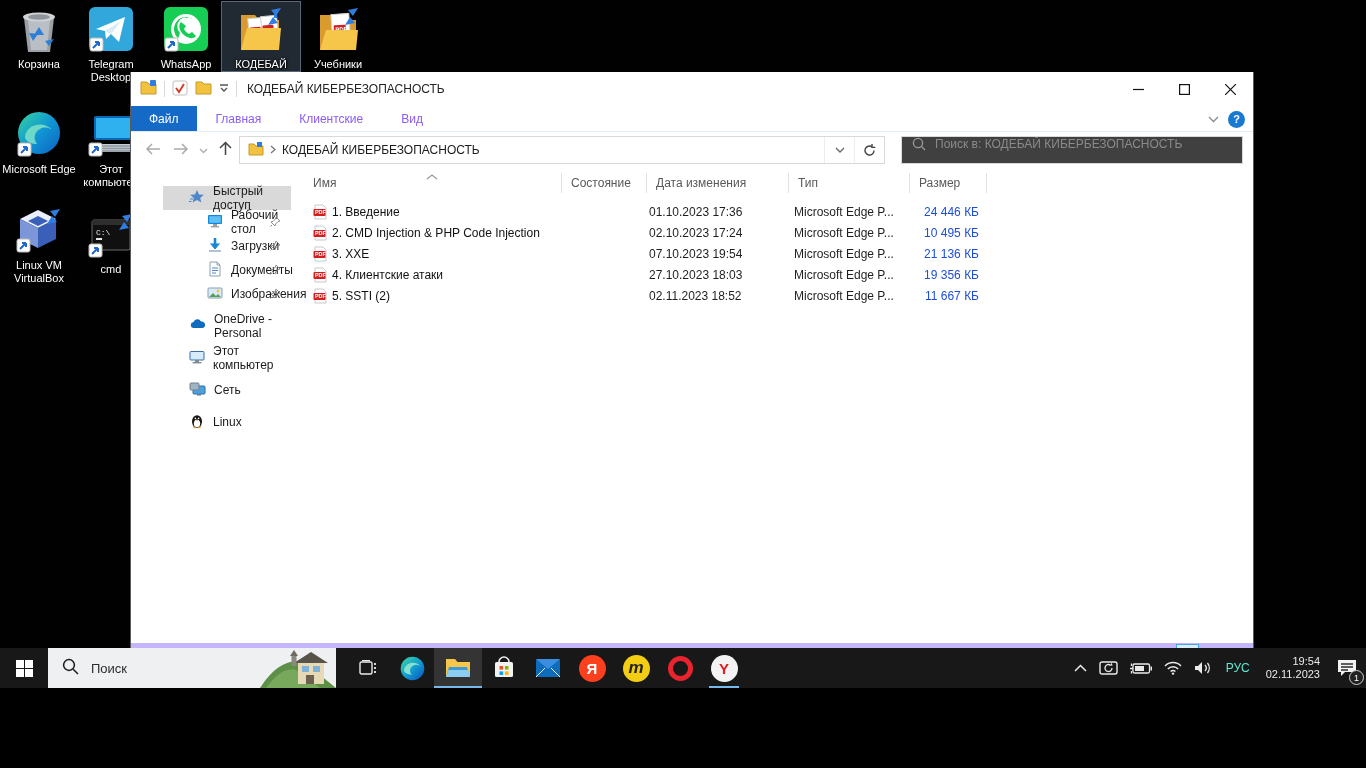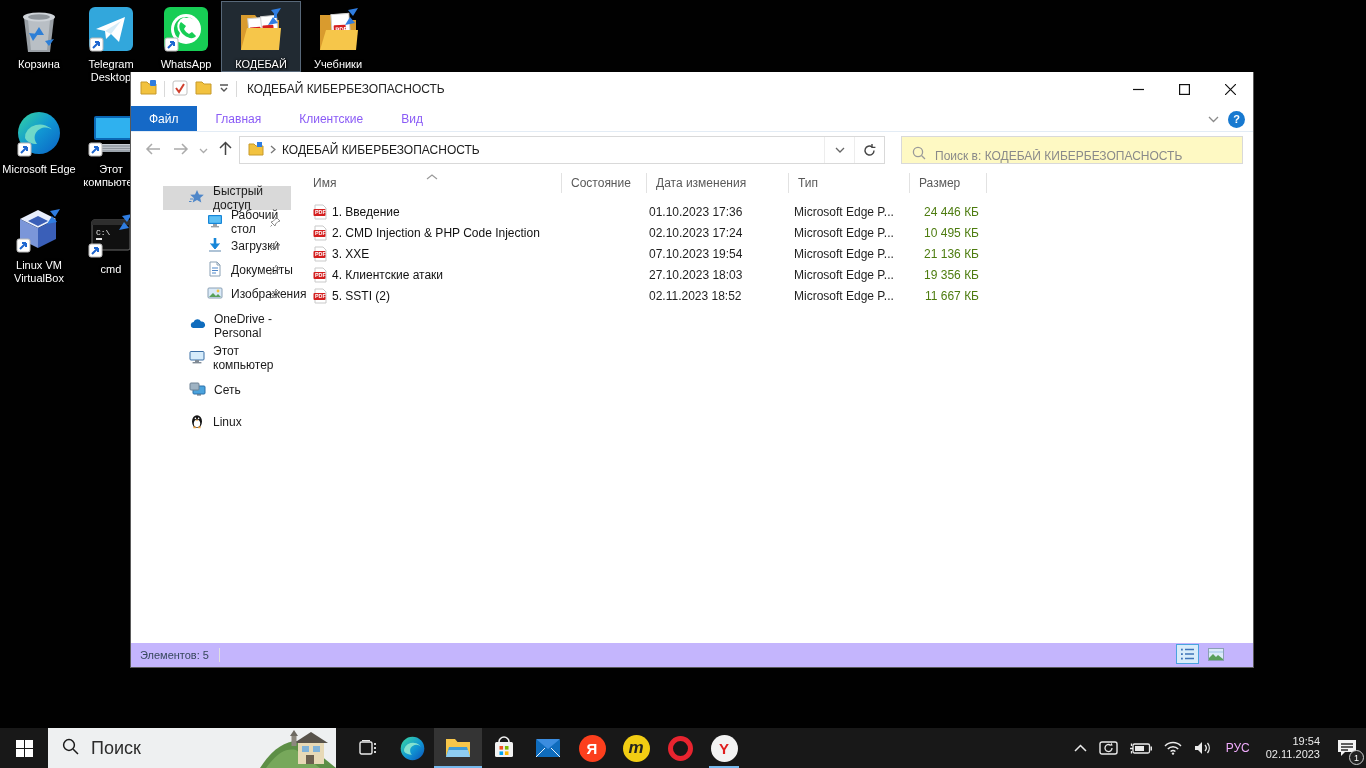--- a/index.html
+++ b/index.html
@@ -1,18 +1,18 @@
 <!DOCTYPE html>
 <html><head>
 <meta charset="utf-8">
 <style>
   * { margin:0; padding:0; box-sizing:border-box; }
   html,body { width:1366px; height:768px; overflow:hidden; background:#000; }
   body { font-family:"Liberation Sans","DejaVu Sans",sans-serif; }
-  .stage { position:relative; width:1366px; height:768px; background:#010101; overflow:hidden; }
+  .stage { position:relative; width:1366px; height:688px; background:#010101; overflow:hidden; }
 
   
   .dicon { position:absolute; width:78px; text-align:center; z-index:1; cursor:default; }
   .dicon-img { height:50px; display:flex; align-items:flex-end; justify-content:center; position:relative; }
   .dicon-label { margin-top:3px; font-size:11px; line-height:13px; color:#fff;
                  text-shadow:1px 1px 2px #000, 0 0 3px #000; }
   .dicon.selected { background:rgba(120,150,180,.28); outline:1px solid rgba(160,190,220,.55); }
 
   
   .window { position:absolute; left:130px; top:72px; width:1124px; height:596px;
@@ -32,21 +32,21 @@
   .help-circle { width:17px; height:17px; border-radius:50%; background:#1779d0; color:#fff;
                  font-size:11px; font-weight:bold; display:flex; align-items:center; justify-content:center; }
 
   .navrow { position:absolute; left:0; top:60px; right:0; height:36px; background:#fff; display:flex; align-items:center; }
   .nav-btns { display:flex; align-items:center; gap:4px; padding-left:10px; width:106px; }
   .addr-box { position:absolute; left:108px; top:4px; width:646px; height:28px;
               border:1px solid #d9d9d9; background:#fff; display:flex; align-items:center; }
   .addr-main { flex:1; display:flex; align-items:center; gap:6px; padding-left:8px; overflow:hidden; }
   .addr-btn { width:30px; height:100%; display:flex; align-items:center; justify-content:center; border-left:1px solid #ededed; }
   .search-box { position:absolute; left:770px; top:4px; width:342px; height:28px;
-                border:1px solid #d9d9d9; background:#fef9c3; display:flex; align-items:flex-end; gap:9px; padding-left:10px; }
+                border:1px solid #d9d9d9; background:#404040; display:flex; align-items:flex-start; gap:9px; padding-left:10px; }
   .search-ph { color:#8a8a8a; font-size:12px; white-space:nowrap; overflow:hidden; }
 
   .main { position:absolute; left:0; top:96px; right:0; bottom:24px; background:#fff; }
   .sidebar { position:absolute; left:0; top:0; width:160px; bottom:0; padding-top:18px; }
   .sb-item { position:relative; height:24px; display:flex; align-items:center; gap:8px; padding-left:26px; font-size:12px; color:#1b1b1b;margin-left:32px; }
   .sb-item.child { padding-left:44px; }
   .sb-item.selected { background:#d9d9d9; }
   .sb-pin { position:absolute; right:10px; top:6px; }
   .sb-gap { height:8px; }
 
@@ -54,43 +54,43 @@
   .cols { position:absolute; left:0; top:0; right:0; height:30px; font-size:12px; color:#595959; }
   .col-label { position:absolute; top:8px; white-space:nowrap; }
   .col-sep { position:absolute; top:5px; width:1px; height:20px; background:#e2e2e2; }
   .sort-chev { position:absolute; left:135px; top:1px; }
   .rows { position:absolute; left:0; top:34px; right:0; }
   .frow { position:relative; height:21px; }
   .frow .ficon { position:absolute; left:22px; top:2px; }
   .fname { position:absolute; left:41px; top:3px; font-size:12px; color:#111; white-space:nowrap; }
   .fdate { position:absolute; left:358px; top:3px; font-size:12px; color:#1f1f1f; }
   .ftype { position:absolute; left:503px; top:3px; font-size:12px; color:#1f1f1f; }
-  .fsize { position:absolute; left:590px; top:3px; width:98px; text-align:right; font-size:12px; color:#4d7c0f; }
+  .fsize { position:absolute; left:590px; top:3px; width:98px; text-align:right; font-size:12px; color:#1d4ed8; }
 
   .statusbar { position:absolute; left:0; bottom:0; right:0; height:24px; background:#c4b5fd; display:flex; align-items:center; }
   .status-text { padding-left:9px; font-size:11px; color:#36475c; }
   .status-sep { width:1px; height:14px; background:#e0e0e0; margin-left:10px; }
   .view-btns { position:absolute; right:26px; bottom:3px; display:flex; gap:5px; align-items:center; }
   .vbtn { width:23px; height:20px; display:flex; align-items:center; justify-content:center; }
   .vbtn.sel { border:1px solid #4aa3e0; background:#d8ecfa; }
 
   
   .taskbar { position:absolute; left:0; bottom:0; width:1366px; height:40px; background:#181818; z-index:10; display:flex; }
   .tb-start { width:48px; height:40px; display:flex; align-items:center; justify-content:center; }
   .tb-search { width:288px; height:40px; background:#eef0f1; display:flex; align-items:center; gap:12px; padding-left:14px; position:relative; overflow:hidden; }
-  .tb-search-ph { font-size:18px; color:#2c2c2c; }
+  .tb-search-ph { font-size:13px; color:#2c2c2c; }
   .tb-search-art { position:absolute; right:0; top:0; height:40px; }
   .tb-btn { width:44px; height:40px; display:flex; align-items:center; justify-content:center; position:relative; }
   .tb-btn.active { background:rgba(255,255,255,.12); }
   .tb-underline { position:absolute; bottom:0; left:0; right:0; height:2px; background:#76b9ed; }
   .tb-underline.short { left:7px; right:7px; }
   .glyph-circle { width:27px; height:27px; border-radius:50%; display:flex; align-items:center; justify-content:center; font-weight:bold; }
   .tray { position:absolute; right:0; top:0; height:40px; display:flex; align-items:center; }
   .tray-item { height:40px; display:flex; align-items:center; justify-content:center; padding:0 6px; }
-  .tray-lang { color:#f0abfc; font-size:12px; padding:0 8px; }
+  .tray-lang { color:#5eead4; font-size:12px; padding:0 8px; }
   .tray-clock { color:#eaeaea; font-size:11px; line-height:13px; text-align:right; padding:0 8px; }
   .notif-wrap { position:relative; width:38px; height:40px; display:flex; align-items:center; justify-content:center; }
   .notif-badge { position:absolute; right:2px; bottom:3px; width:15px; height:15px; border-radius:50%;
                  background:#222; border:1.5px solid #cfcfcf; color:#fff; font-size:9px;
                  display:flex; align-items:center; justify-content:center; }
 </style>
 </head>
 <body>
 
 <div class="stage">

